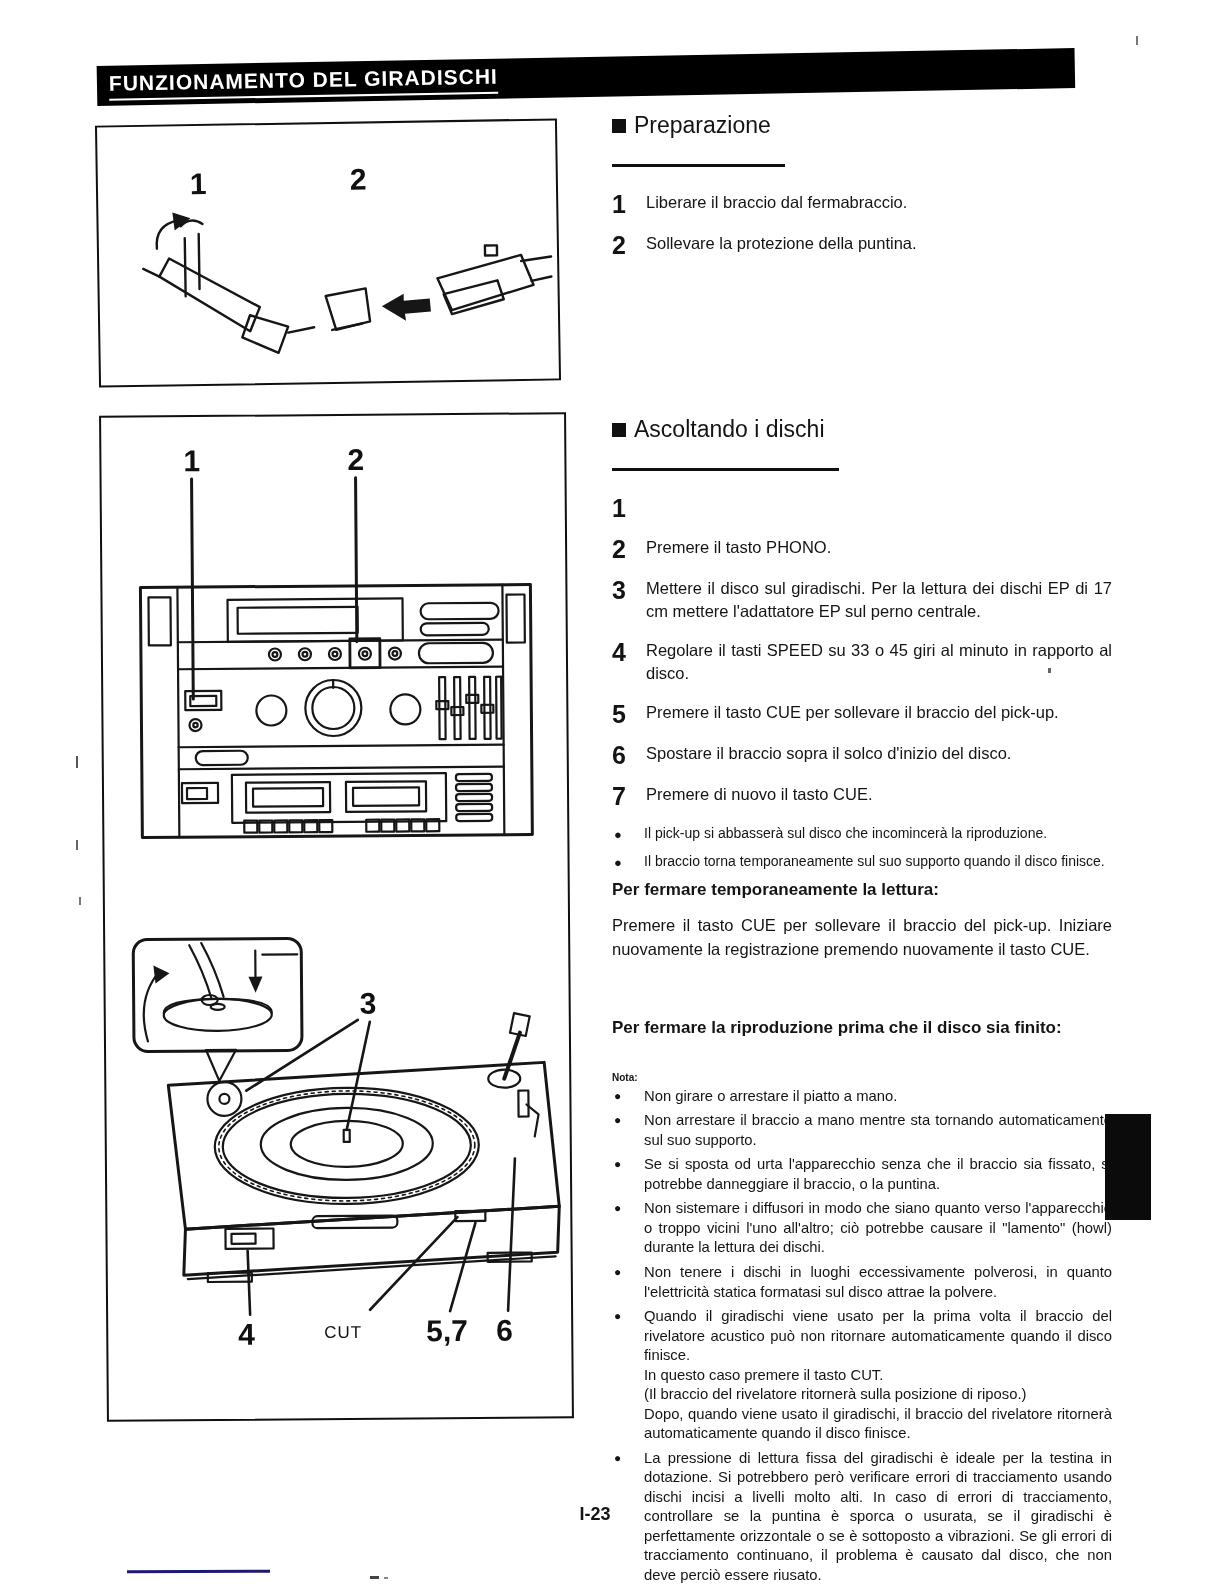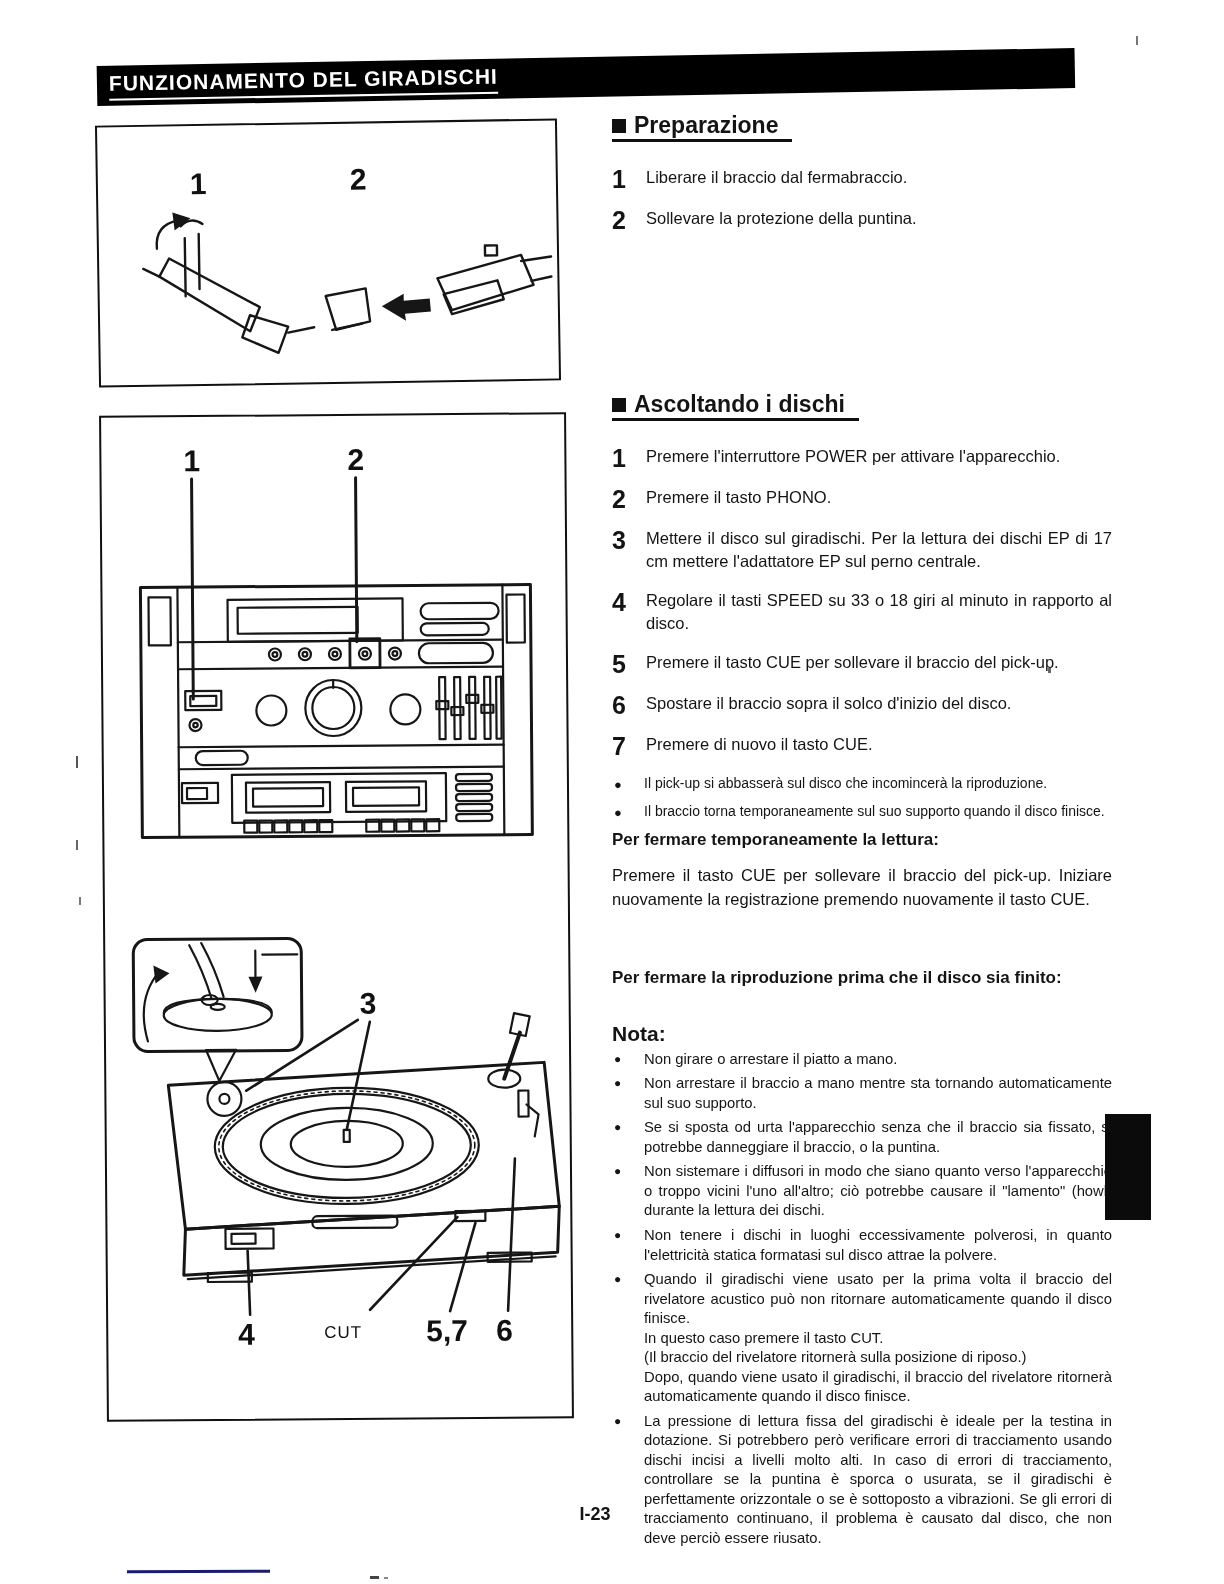--- a/index.html
+++ b/index.html
@@ -23,37 +23,37 @@
   .fig1{left:97px;top:122px;width:458px;height:258px;transform:rotate(-0.9deg);}
   .fig2{left:103px;top:414px;width:463px;height:1002px;transform:rotate(-0.45deg);}
   .fig-box svg{display:block;width:100%;height:100%;}
   svg text{font-family:"Liberation Sans",sans-serif;fill:#111;}
   .flabel{font-size:30px;font-weight:bold;}
   .flabel-sm{font-size:17px;font-weight:normal;letter-spacing:1px;}
   
   .right-col{position:absolute;left:612px;top:112px;width:500px;}
   .sec-heading{
     display:flex;align-items:center;gap:8px;width:fit-content;
-    border-bottom:3px solid #101010;padding-bottom:0;padding-right:14px;
-    font-size:23px;font-weight:bold;
+    border-bottom:3px solid #101010;padding-bottom:25px;padding-right:14px;
+    font-size:23px;font-weight:normal;
   }
   .sq{width:14px;height:14px;background:#101010;flex:0 0 auto;}
   .steps{margin-top:24px;}
   .step{display:flex;margin-bottom:15px;}
   .step-num{flex:0 0 34px;font-size:25px;font-weight:bold;line-height:1;padding-top:1px;}
   .step-text{font-size:16.5px;line-height:1.42;text-align:justify;}
   .gap-ascolt{margin-top:158px;}
   .bullets{margin-top:2px;}
   .bullet-row{display:flex;margin-bottom:6px;}
   .bullet-mark{flex:0 0 30px;font-size:13px;line-height:1.7;padding-left:2px;}
   .bullet-text{font-size:14px;line-height:1.38;text-align:justify;}
   .sub-head{font-size:17px;font-weight:bold;}
   .sub-head2{margin-top:56px;}
   .para{font-size:16.5px;line-height:1.45;text-align:justify;margin-top:14px;}
-  .nota-title{font-size:21px;font-weight:bold;margin-top:34px;}
+  .nota-title{font-size:10px;font-weight:bold;margin-top:34px;}
   .nota-list{margin-top:4px;}
   .nota-item{display:flex;margin-bottom:5px;}
   .n-mark{flex:0 0 30px;font-size:12px;line-height:1.6;padding-left:2px;}
   .n-text{font-size:14.8px;line-height:1.32;text-align:justify;white-space:pre-line;}
   
   .edge-tab{position:absolute;left:1105px;top:1114px;width:46px;height:106px;background:#0b0b0b;}
   .page-number{position:absolute;left:0;top:1504px;width:1190px;text-align:center;
     font-size:18px;font-weight:bold;}
   .navy-line{position:absolute;left:127px;top:1570px;width:143px;height:3px;background:#1a1a70;transform:rotate(-0.3deg);}
   .speck{position:absolute;background:#444;}
@@ -269,33 +269,32 @@
     </div>
 
     <div class="sec-heading gap-ascolt">
       <span class="sq"></span>
       <span>Ascoltando i dischi</span>
     </div>
 
     <div class="steps">
       <div class="step">
         <span class="step-num">1</span>
-        <span class="step-text">Premere l'interruttore POWER per attivare l'apparecchio.</span>
       </div>
       <div class="step">
         <span class="step-num">2</span>
         <span class="step-text">Premere il tasto PHONO.</span>
       </div>
       <div class="step">
         <span class="step-num">3</span>
         <span class="step-text">Mettere il disco sul giradischi. Per la lettura dei dischi EP di 17 cm mettere l'adattatore EP sul perno centrale.</span>
       </div>
       <div class="step">
         <span class="step-num">4</span>
-        <span class="step-text">Regolare il tasti SPEED su 33 o 18 giri al minuto in rapporto al disco.</span>
+        <span class="step-text">Regolare il tasti SPEED su 33 o 45 giri al minuto in rapporto al disco.</span>
       </div>
       <div class="step">
         <span class="step-num">5</span>
         <span class="step-text">Premere il tasto CUE per sollevare il braccio del pick-up.</span>
       </div>
       <div class="step">
         <span class="step-num">6</span>
         <span class="step-text">Spostare il braccio sopra il solco d'inizio del disco.</span>
       </div>
       <div class="step">

